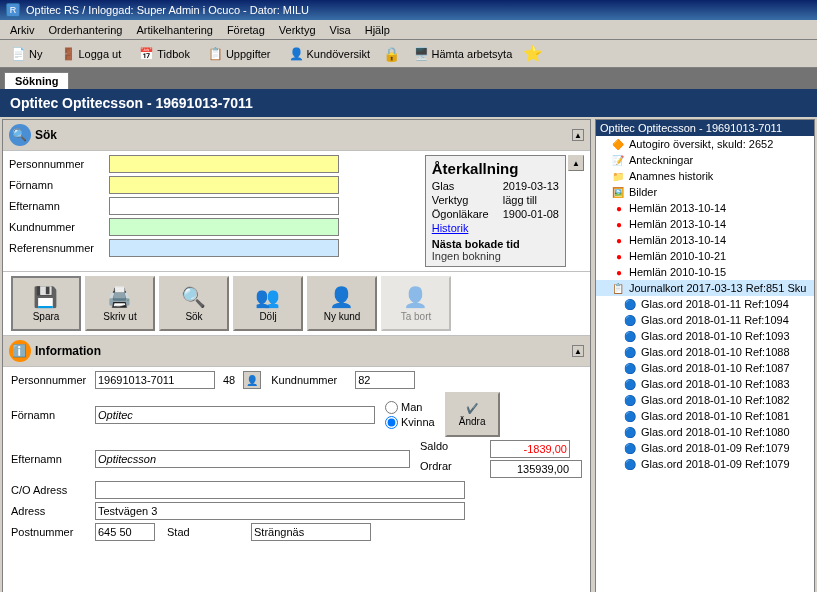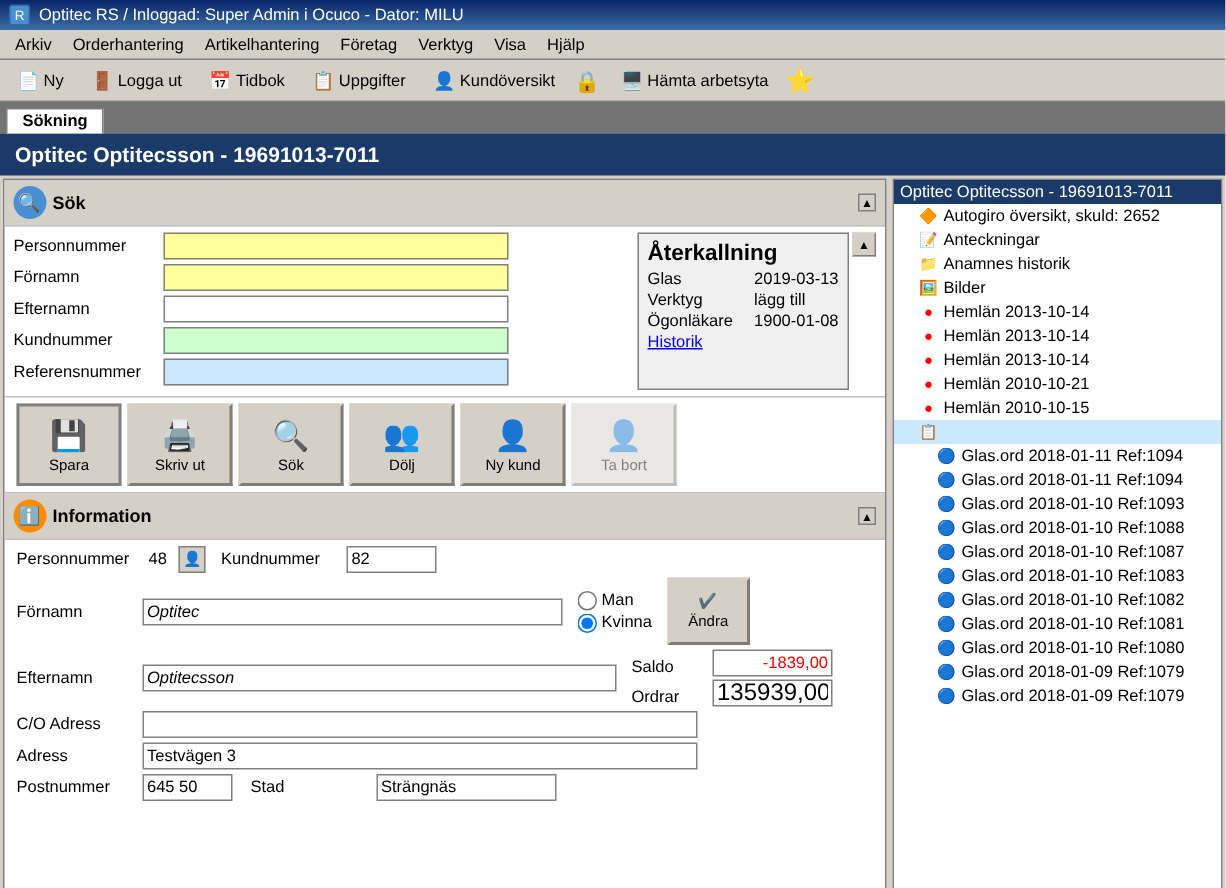--- a/index.html
+++ b/index.html
@@ -52,24 +52,24 @@
     .info-input { height: 18px; border: 1px solid #808080; font-size: 11px; padding: 0 2px; background: white; }
     .info-input.medium { width: 120px; }
     .info-input.small { width: 60px; }
     
     .radio-group { display: flex; flex-direction: column; gap: 2px; }
     .radio-item { display: flex; align-items: center; gap: 3px; font-size: 11px; }
     
     .ändra-btn { width: 55px; height: 45px; background: #d4d0c8; border: 2px outset #d4d0c8; cursor: pointer; font-size: 10px; display: flex; flex-direction: column; align-items: center; justify-content: center; gap: 2px; }
     
     .saldo-group { display: flex; flex-direction: column; gap: 2px; }
-    .saldo-row { display: flex; align-items: flex-end; gap: 4px; }
+    .saldo-row { display: flex; align-items: flex-start; gap: 20px; }
     .saldo-label { font-size: 11px; min-width: 50px; }
     .saldo-input { height: 18px; border: 1px solid #808080; font-size: 11px; padding: 0 2px; background: white; width: 80px; text-align: right; color: red; }
-    .ordrar-input { height: 18px; border: 1px solid #808080; font-size: 16px; padding: 0 2px; background: white; width: 80px; text-align: right; }
+    .ordrar-input { height: 18px; border: 1px solid #808080; font-size: 11px; padding: 0 12px; background: white; width: 92px; text-align: right; }
     
     
     .right-panel { width: 220px; background: white; border: 1px solid #808080; margin: 2px; overflow-y: auto; font-size: 11px; }
     .tree-item { padding: 1px 4px; display: flex; align-items: center; gap: 3px; cursor: pointer; white-space: nowrap; overflow: hidden; text-overflow: ellipsis; }
     .tree-item.selected { background: #cce8ff; }
     .tree-icon { width: 14px; height: 14px; display: flex; align-items: center; justify-content: center; font-size: 10px; flex-shrink: 0; }
     .tree-indent-1 { padding-left: 16px; }
     .tree-indent-2 { padding-left: 28px; }
     
     
@@ -184,20 +184,24 @@
         </div>
         <div class="återkallning-row">
           <span class="återkallning-label">Verktyg</span>
           <span>lägg till</span>
         </div>
         <div class="återkallning-row">
           <span class="återkallning-label">Ögonläkare</span>
           <span>1900-01-08</span>
         </div>
         <a class="historik-link">Historik</a>
+        <div class="next-booking">
+          <div class="next-booking-label">Nästa bokade tid</div>
+          <div class="no-booking">Ingen bokning</div>
+        </div>
       </div>
 
       <div style="display:flex; flex-direction:column; justify-content:flex-start; margin-left:2px;">
         <div class="scroll-btn">▲</div>
       </div>
     </div>
 
     <div class="buttons-row">
       <button class="action-btn primary">
         <span class="btn-icon">💾</span>
@@ -228,20 +232,21 @@
     <div style="display:flex; padding:4px 6px; background:#d4d0c8; border-bottom:1px solid #c0c0c0; align-items:center;">
       <div style="width:22px; height:22px; background:#ff8c00; border-radius:50%; display:flex; align-items:center; justify-content:center; color:white; font-size:12px; flex-shrink:0;">ℹ️</div>
       <span style="font-weight:bold; font-size:12px; margin-left:4px;">Information</span>
       <div class="collapse-btn">▲</div>
     </div>
 
     <div style="padding:4px 8px;">
 
       <div class="info-row">
         <span class="info-label">Personnummer</span>
+        <input class="info-input medium" type="text" value="19691013-7011" style="">
         <span style="margin:0 4px;">48</span>
         <div style="width:18px;height:18px;background:#d4d0c8;border:1px solid #808080;display:flex;align-items:center;justify-content:center;font-size:10px;">👤</div>
         <span class="info-label" style="margin-left:6px;">Kundnummer</span>
         <input class="info-input small" type="text" value="82" style="">
       </div>
 
       <div class="info-row">
         <span class="info-label">Förnamn</span>
         <input class="info-input" type="text" style="width: 280px; font-style: italic;" value="Optitec">
         <div class="radio-group" style="margin-left:6px;">
@@ -330,20 +335,21 @@
     <div class="tree-item tree-indent-1">
       <span class="tree-icon" style="color:red;">●</span>
       <span>Hemlän  2010-10-21</span>
     </div>
     <div class="tree-item tree-indent-1">
       <span class="tree-icon" style="color:red;">●</span>
       <span>Hemlän  2010-10-15</span>
     </div>
     <div class="tree-item tree-indent-1 selected">
       <span class="tree-icon">📋</span>
+      <span>Journalkort  2017-03-13 Ref:851 Sku</span>
     </div>
     <div class="tree-item tree-indent-2">
       <span class="tree-icon" style="color:#4a8fd4;">🔵</span>
       <span>Glas.ord  2018-01-11 Ref:1094</span>
     </div>
     <div class="tree-item tree-indent-2">
       <span class="tree-icon" style="color:#4a8fd4;">🔵</span>
       <span>Glas.ord  2018-01-11 Ref:1094</span>
     </div>
     <div class="tree-item tree-indent-2">

